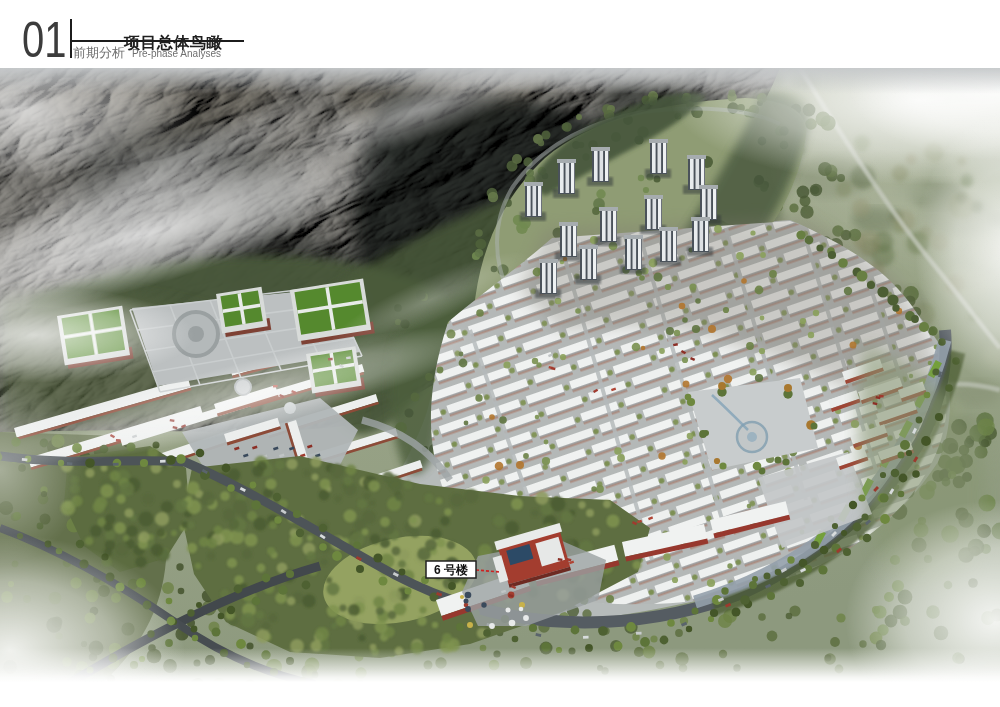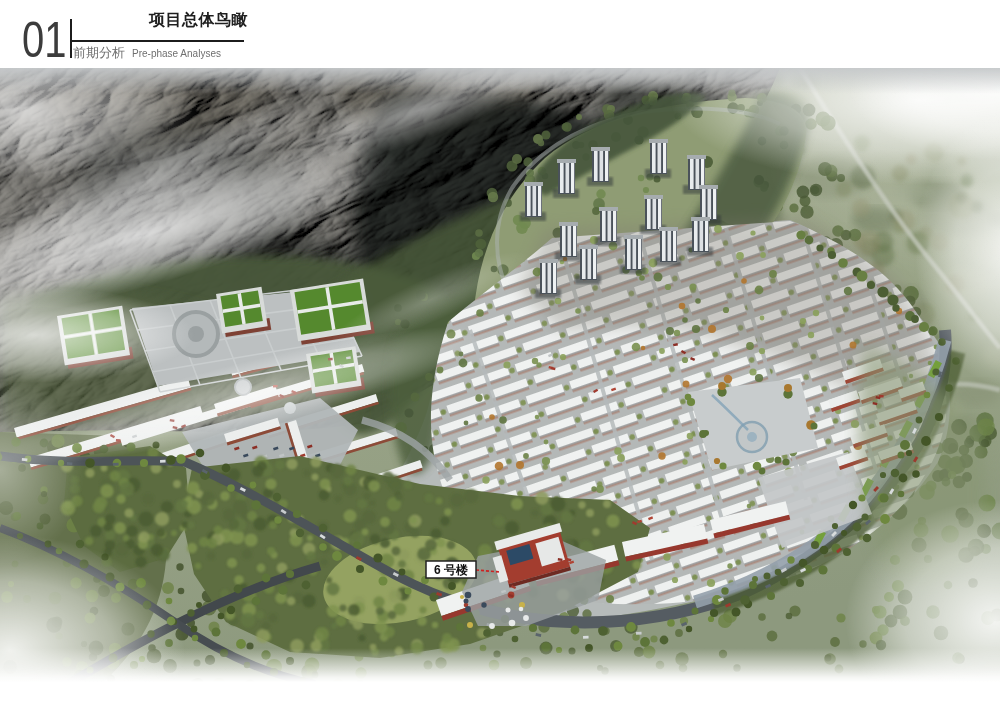--- a/index.html
+++ b/index.html
@@ -1,20 +1,20 @@
 <!DOCTYPE html>
 <html><head>
 <meta charset="utf-8">
 <style>
 html,body{margin:0;padding:0;width:1000px;height:707px;background:#ffffff;overflow:hidden;}
 body{font-family:"Liberation Sans",sans-serif;position:relative;}
 .num{position:absolute;left:22px;top:11px;font-size:50px;color:#3c3c3c;transform:scaleX(0.8);transform-origin:0 0;}
 .vbar{position:absolute;left:70px;top:19px;width:2px;height:39px;background:#1c1c1c;}
 .hline{position:absolute;left:71px;top:40px;width:173px;height:2px;background:#1c1c1c;}
-.title{position:absolute;left:124px;top:10px;width:124px;font-size:16px;font-weight:bold;color:#1f1f1f;text-align:right;letter-spacing:0.5px;}
+.title{position:absolute;left:124px;top:33px;width:124px;font-size:16px;font-weight:bold;color:#1f1f1f;text-align:left;letter-spacing:0.5px;}
 .sub{position:absolute;left:73px;top:44px;font-size:13px;color:#6f6f6f;white-space:nowrap;}
 .sub b{font-weight:normal;font-size:10px;color:#6f6f6f;margin-left:7px;}
 </style>
 </head>
 <body>
 
 <svg width="1000" height="707" viewBox="0 0 1000 707" xmlns="http://www.w3.org/2000/svg">
 <defs>
 <linearGradient id="mtn" x1="0" y1="0" x2="0.55" y2="1">
  <stop offset="0" stop-color="#9b9c98"></stop>

